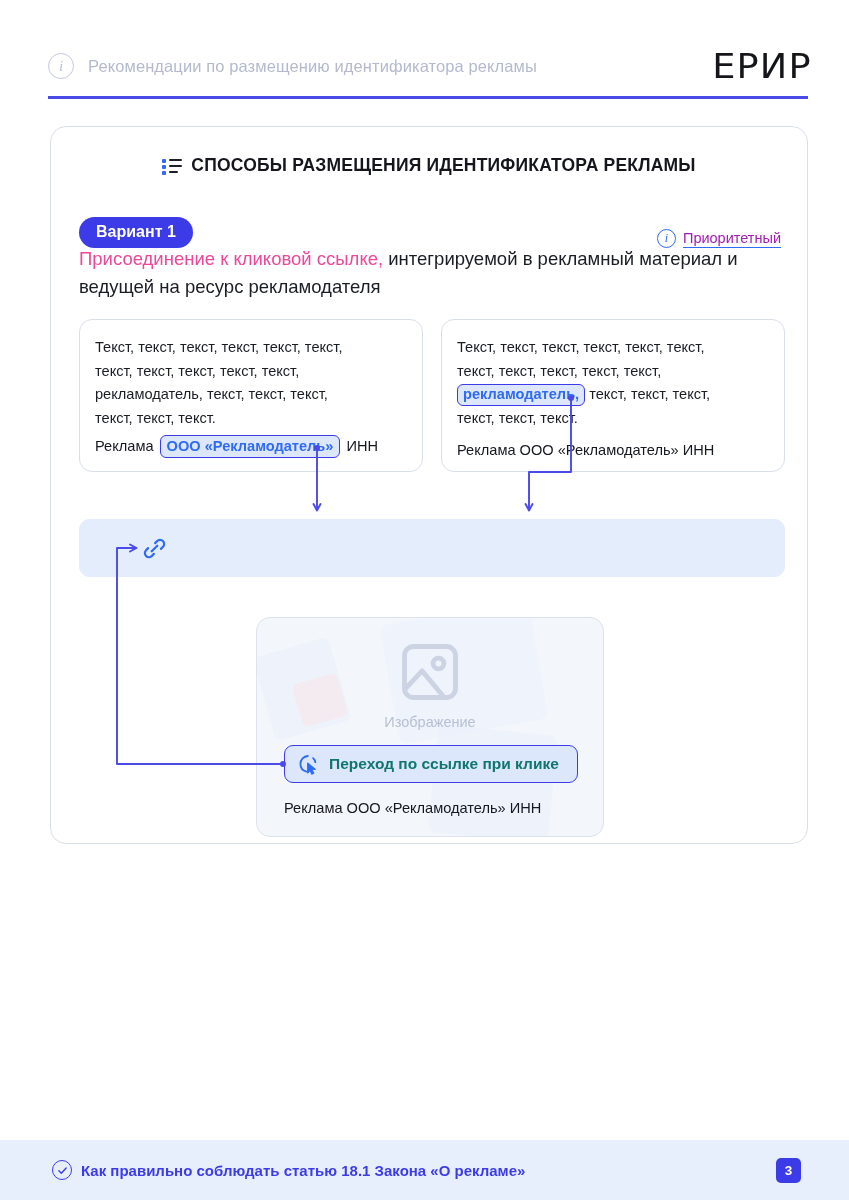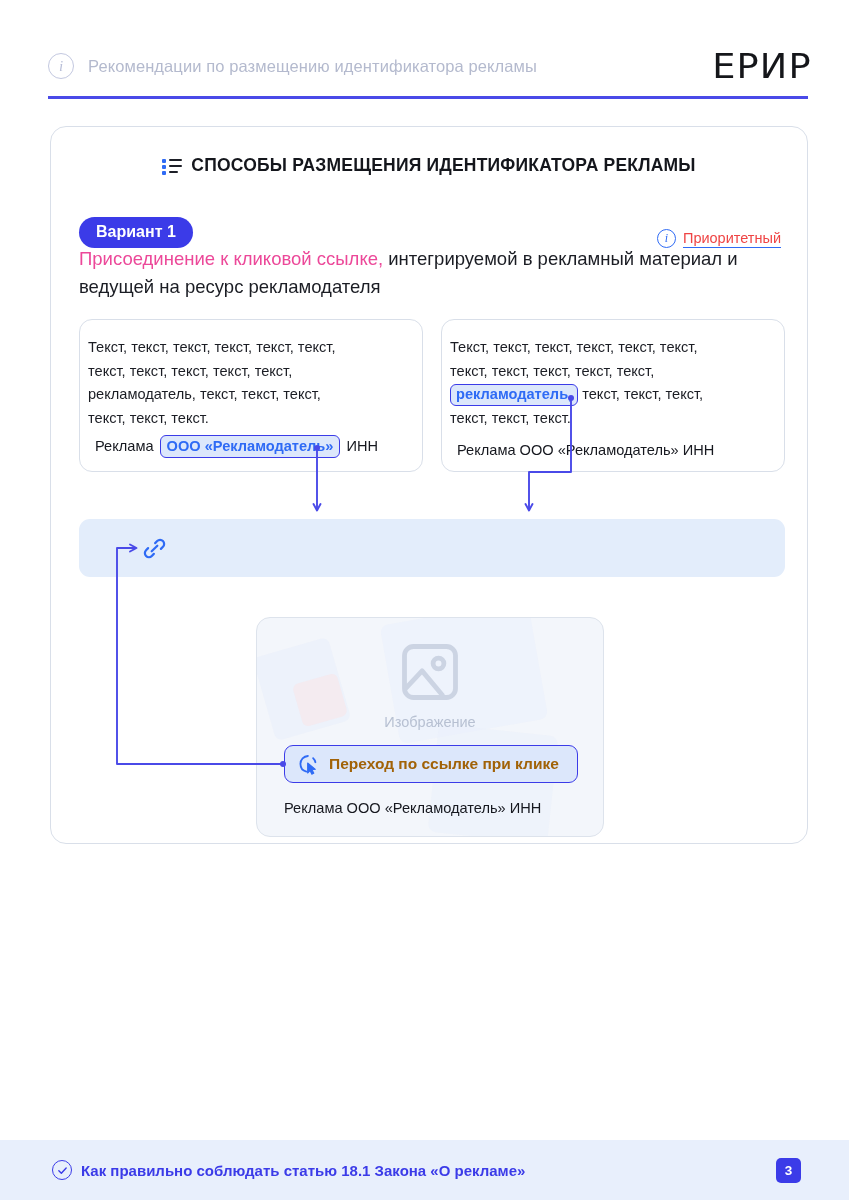--- a/index.html
+++ b/index.html
@@ -95,41 +95,41 @@
   }
   .pri-icon {
     width: 19px; height: 19px; border-radius: 50%;
     border: 1.6px solid #2f6bf5; color: #2f6bf5;
     font-size: 12px; font-style: italic;
     font-family: "Liberation Serif", serif;
     display: flex; align-items: center; justify-content: center;
     flex: 0 0 auto;
   }
   .pri-text {
-    font-size: 14.5px; color: #ef4444;
+    font-size: 14.5px; color: #a21caf;
     border-bottom: 1.6px solid #2f6bf5;
     padding-bottom: 1px;
   }
 
   
   .description {
     position: absolute; left: 28px; top: 118px;
     width: 706px;
     font-size: 18.5px; line-height: 1.5; color: #1b1d24;
   }
   .description .accent { color: #ec4899; }
 
   
   .cards { position: absolute; left: 28px; top: 192px; width: 706px; }
   .txt-card {
     position: absolute; top: 0;
     width: 344px; height: 153px;
     background: #fff; border: 1.4px solid #d9dfe9;
     border-radius: 13px;
-    padding: 16px 15px 0 8px;
+    padding: 16px 15px 0 15px;
   }
   .txt-card.left { left: 0; }
   .txt-card.right { left: 362px; }
   .body-line {
     font-size: 14.6px; line-height: 1.62; color: #1b1d24;
     white-space: nowrap;
   }
   .card-footer {
     position: absolute; left: 15px; bottom: 13px;
     display: flex; align-items: center;
@@ -195,21 +195,21 @@
   }
   .click-btn {
     position: absolute; left: 27px; bottom: 53px;
     width: 294px; height: 38px;
     background: #dce7fb; border: 1.8px solid #3b3be8;
     border-radius: 9px;
     display: flex; align-items: center; gap: 9px;
     padding-left: 12px;
   }
   .click-btn-text {
-    font-size: 15.5px; font-weight: 700; color: #a16207;
+    font-size: 15.5px; font-weight: 700; color: #0f766e;
     white-space: nowrap;
   }
   .creative-footer {
     position: absolute; left: 27px; bottom: 20px;
     font-size: 14.6px; color: #16181f; white-space: nowrap;
   }
 
   
   .connectors {
     position: absolute; left: 0; top: 0;

